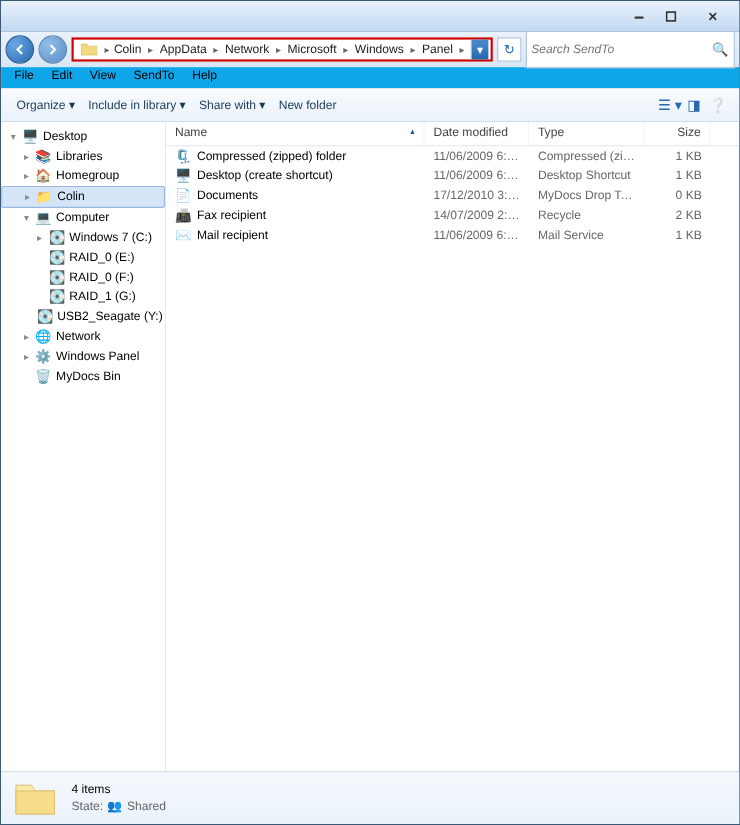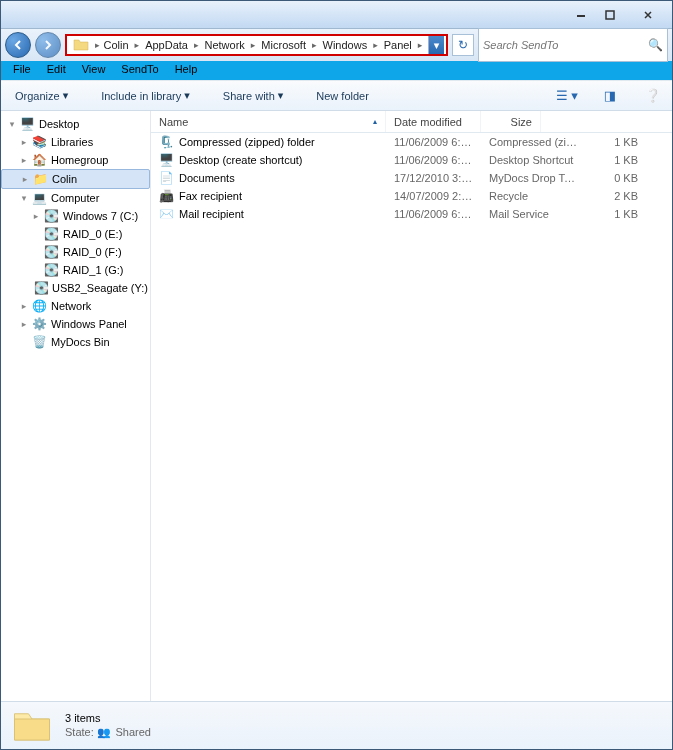--- a/index.html
+++ b/index.html
@@ -23,57 +23,57 @@
 .addr-dropdown { margin-left: auto; width: 16px; color: #2060a0; cursor: pointer; text-align: center; background: linear-gradient(to bottom,#4a8acb,#2868b0); color: #fff; height: 100%; display:flex; align-items:center; justify-content:center; border-left: 1px solid #aac; }
 .refresh-btn { width: 22px; height: 22px; background: #fff; border: 1px solid #a8c0d8; display: flex; align-items: center; justify-content: center; cursor: pointer; font-size: 12px; color: #2868b0; }
 
 .searchbox { width: 190px; height: 34px; background: #fff; border: 1px solid #a8c0d8; display: flex; align-items: center; padding: 0 4px; }
 .searchbox input { border: none; outline: none; font-size: 11px; font-style: italic; color: #888; width: 100%; }
 .searchbox .sico { color: #2868b0; font-size: 12px; }
 
 .menubar { height: 20px; background: #0ea5e9; display: flex; align-items: flex-start; padding: 0 4px; font-size: 11px; border-bottom: 1px solid #e0e8f0; }
 .menu-item { padding: 2px 8px; cursor: pointer; }
 
-.toolbar { height: 30px; background: linear-gradient(to bottom, #f9fbfd, #eaf2fb); display: flex; align-items: center; padding: 0 8px; gap: 21px; font-size: 11px; color: #1a3a5a; border-bottom: 1px solid #d0dce8; }
+.toolbar { height: 30px; background: linear-gradient(to bottom, #f9fbfd, #eaf2fb); display: flex; align-items: center; padding: 0 8px; gap: 0; font-size: 11px; color: #1a3a5a; border-bottom: 1px solid #d0dce8; }
 .tb-btn { padding: 3px 6px; cursor: pointer; display: flex; align-items: center; gap: 3px; }
 .tb-sep { flex: 1; }
 .tb-iconbtn { width: 22px; height: 20px; display: flex; align-items: center; justify-content: center; cursor: pointer; color: #2868b0; font-size: 13px; }
 
 .content { flex: 1; display: flex; overflow: hidden; }
 
 .sidebar { width: 150px; background: #fff; border-right: 1px solid #e0e8f0; overflow-y: auto; font-size: 11px; padding: 4px 0; }
 .tree-item { display: flex; align-items: center; padding: 2px 4px; cursor: pointer; gap: 3px; white-space: nowrap; }
 .tree-item.selected { background: #d5e5f7; border: 1px solid #99b8dd; border-radius: 2px; }
 .tree-expand { width: 10px; height: 10px; display: inline-flex; align-items: center; justify-content: center; color: #888; font-size: 9px; }
 .tree-icon { width: 16px; height: 14px; display: inline-flex; align-items: center; justify-content: center; font-size: 12px; }
 .indent-0 { padding-left: 6px; }
 .indent-1 { padding-left: 18px; }
 .indent-2 { padding-left: 30px; }
 
 .filelist { flex: 1; background: #fff; display: flex; flex-direction: column; }
 .list-header { display: flex; height: 22px; border-bottom: 1px solid #e0e8f0; background: #fff; font-size: 11px; color: #444; }
-.list-header > div { padding: 4px 8px; border-right: 1px solid #f0f4f8; cursor: pointer; display: flex; align-items: center; }
+.list-header > div { padding: 4px 8px; border-right: 1px solid #f0f4f8; cursor: pointer; display: flex; }
 .col-name { width: 235px; }
 .col-date { width: 95px; }
 .col-type { width: 105px; }
 .col-size { width: 60px; text-align: right; justify-content: flex-end; }
 .sort-ind { margin-left: auto; font-size: 8px; color: #2060a0; }
 
 .list-body { flex: 1; overflow-y: auto; font-size: 11px; }
 .file-row { display: flex; height: 18px; align-items: center; cursor: pointer; }
 .file-row > div { padding: 0 8px; overflow: hidden; white-space: nowrap; text-overflow: ellipsis; }
 .file-row .col-name { display: flex; align-items: center; gap: 4px; }
 .file-row .col-date, .file-row .col-type { color: #666; }
 .file-row .col-size { color: #666; }
 .file-icon { width: 16px; height: 16px; display: inline-flex; align-items: center; justify-content: center; font-size: 12px; }
 
 .statusbar { height: 48px; background: linear-gradient(to bottom, #f5f8fc, #eaf2fb); border-top: 1px solid #d0dce8; display: flex; align-items: center; padding: 0 10px; gap: 12px; font-size: 11px; }
 .status-icon { width: 42px; height: 42px; }
 .status-text { display: flex; flex-direction: column; gap: 2px; }
-.status-text .sub { color: #666; display: flex; align-items: flex-start; gap: 4px; }
+.status-text .sub { color: #666; display: flex; align-items: center; gap: 4px; }
 
 
 .folder-ico { fill: #f5d980; stroke: #d0b050; stroke-width: 0.5; }
 </style>
 </head>
 <body>
 
 <div class="window">
 
   <div class="titlebar">
@@ -225,20 +225,21 @@
         </div>
       </div>
 
     <div class="filelist">
       <div class="list-header">
         <div class="col-name">
             <span>Name</span>
             <span class="sort-ind">▴</span>
           </div>
         <div class="col-date">Date modified</div>
+        <div class="col-type">Type</div>
         <div class="col-size">Size</div>
       </div>
       <div class="list-body" id="filelist">
           <div class="file-row">
             <div class="col-name">
               <span class="file-icon">🗜️</span>
               <span>Compressed (zipped) folder</span>
             </div>
             <div class="col-date">11/06/2009 6:15 AM</div>
             <div class="col-type">Compressed (zipped) ...</div>
@@ -285,21 +286,21 @@
   </div>
 
   <div class="statusbar">
     <span class="status-icon">
       <svg viewBox="0 0 48 48">
           <path d="M4 10 h16 l4 6 h20 v24 h-40 z" fill="#fde9a8" stroke="#d8c070"></path>
           <path d="M4 16 h40 v24 h-40 z" fill="#f8dc8a" stroke="#d8c070"></path>
         </svg>
     </span>
     <div class="status-text">
-      <span>3 items</span>
+      <span>4 items</span>
       <span class="sub">
         <span>State:</span>
         <span>👥</span>
         <span>Shared</span>
       </span>
     </div>
   </div>
 
 </div>
 

